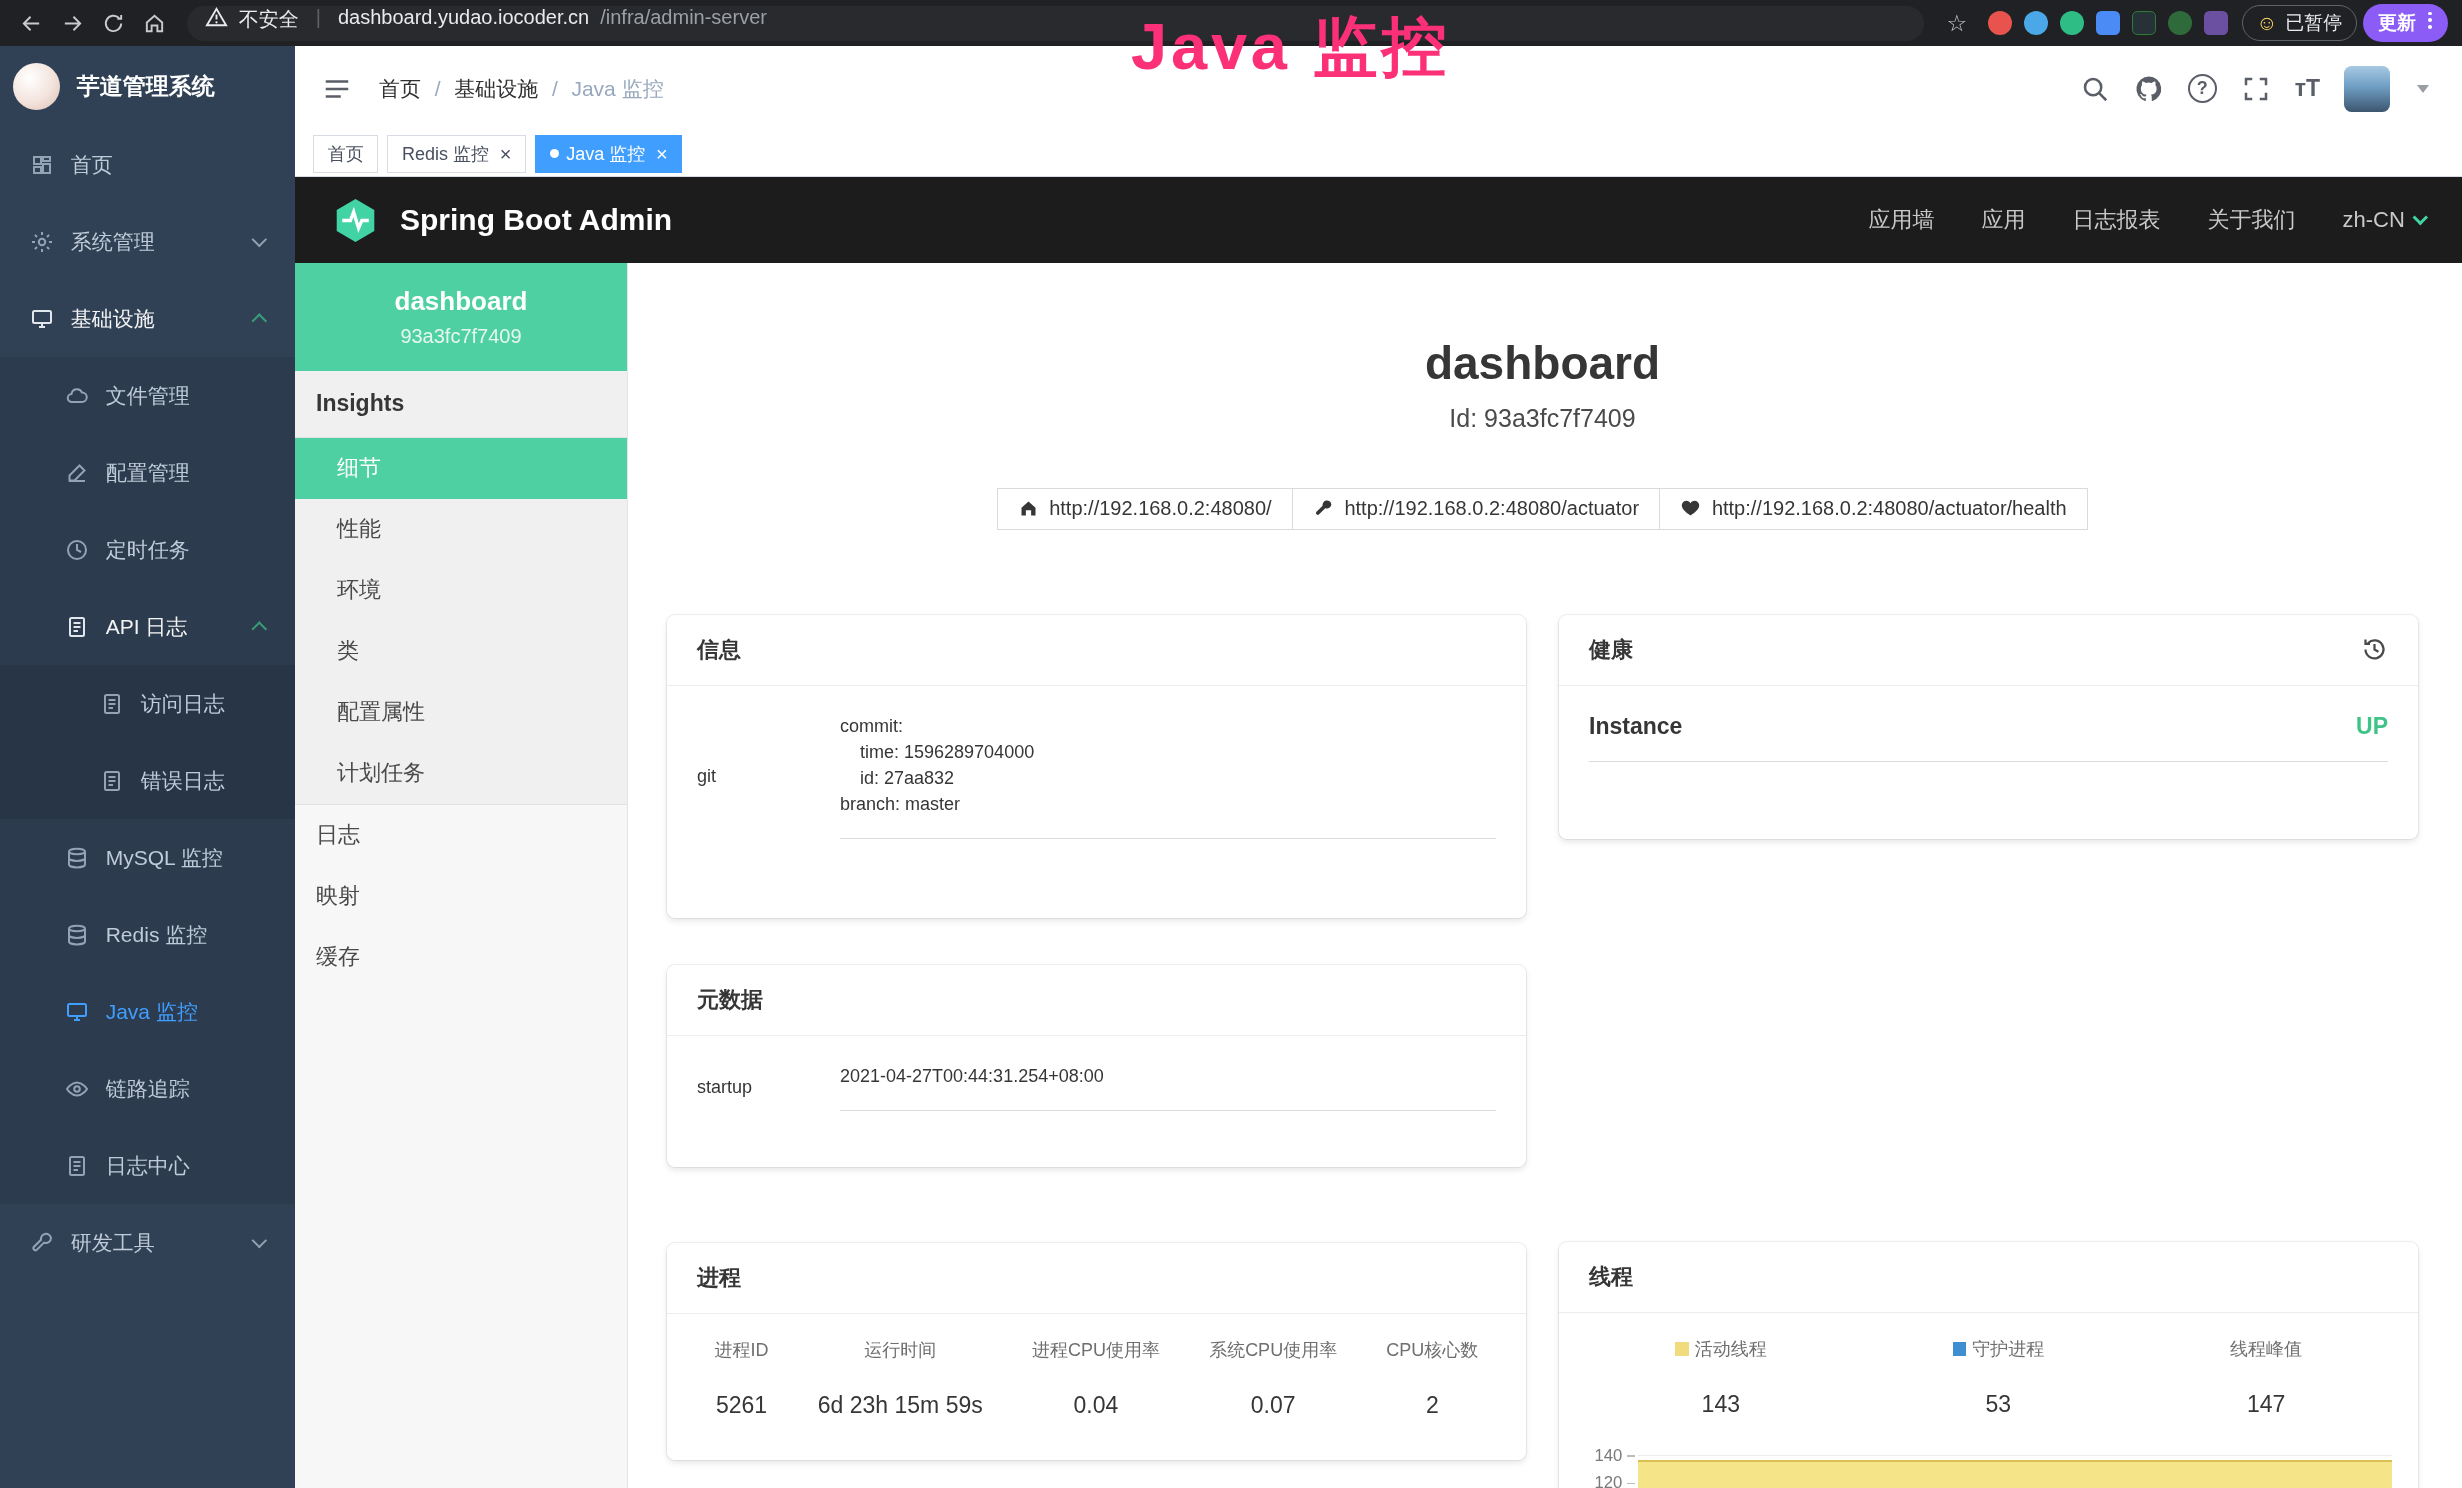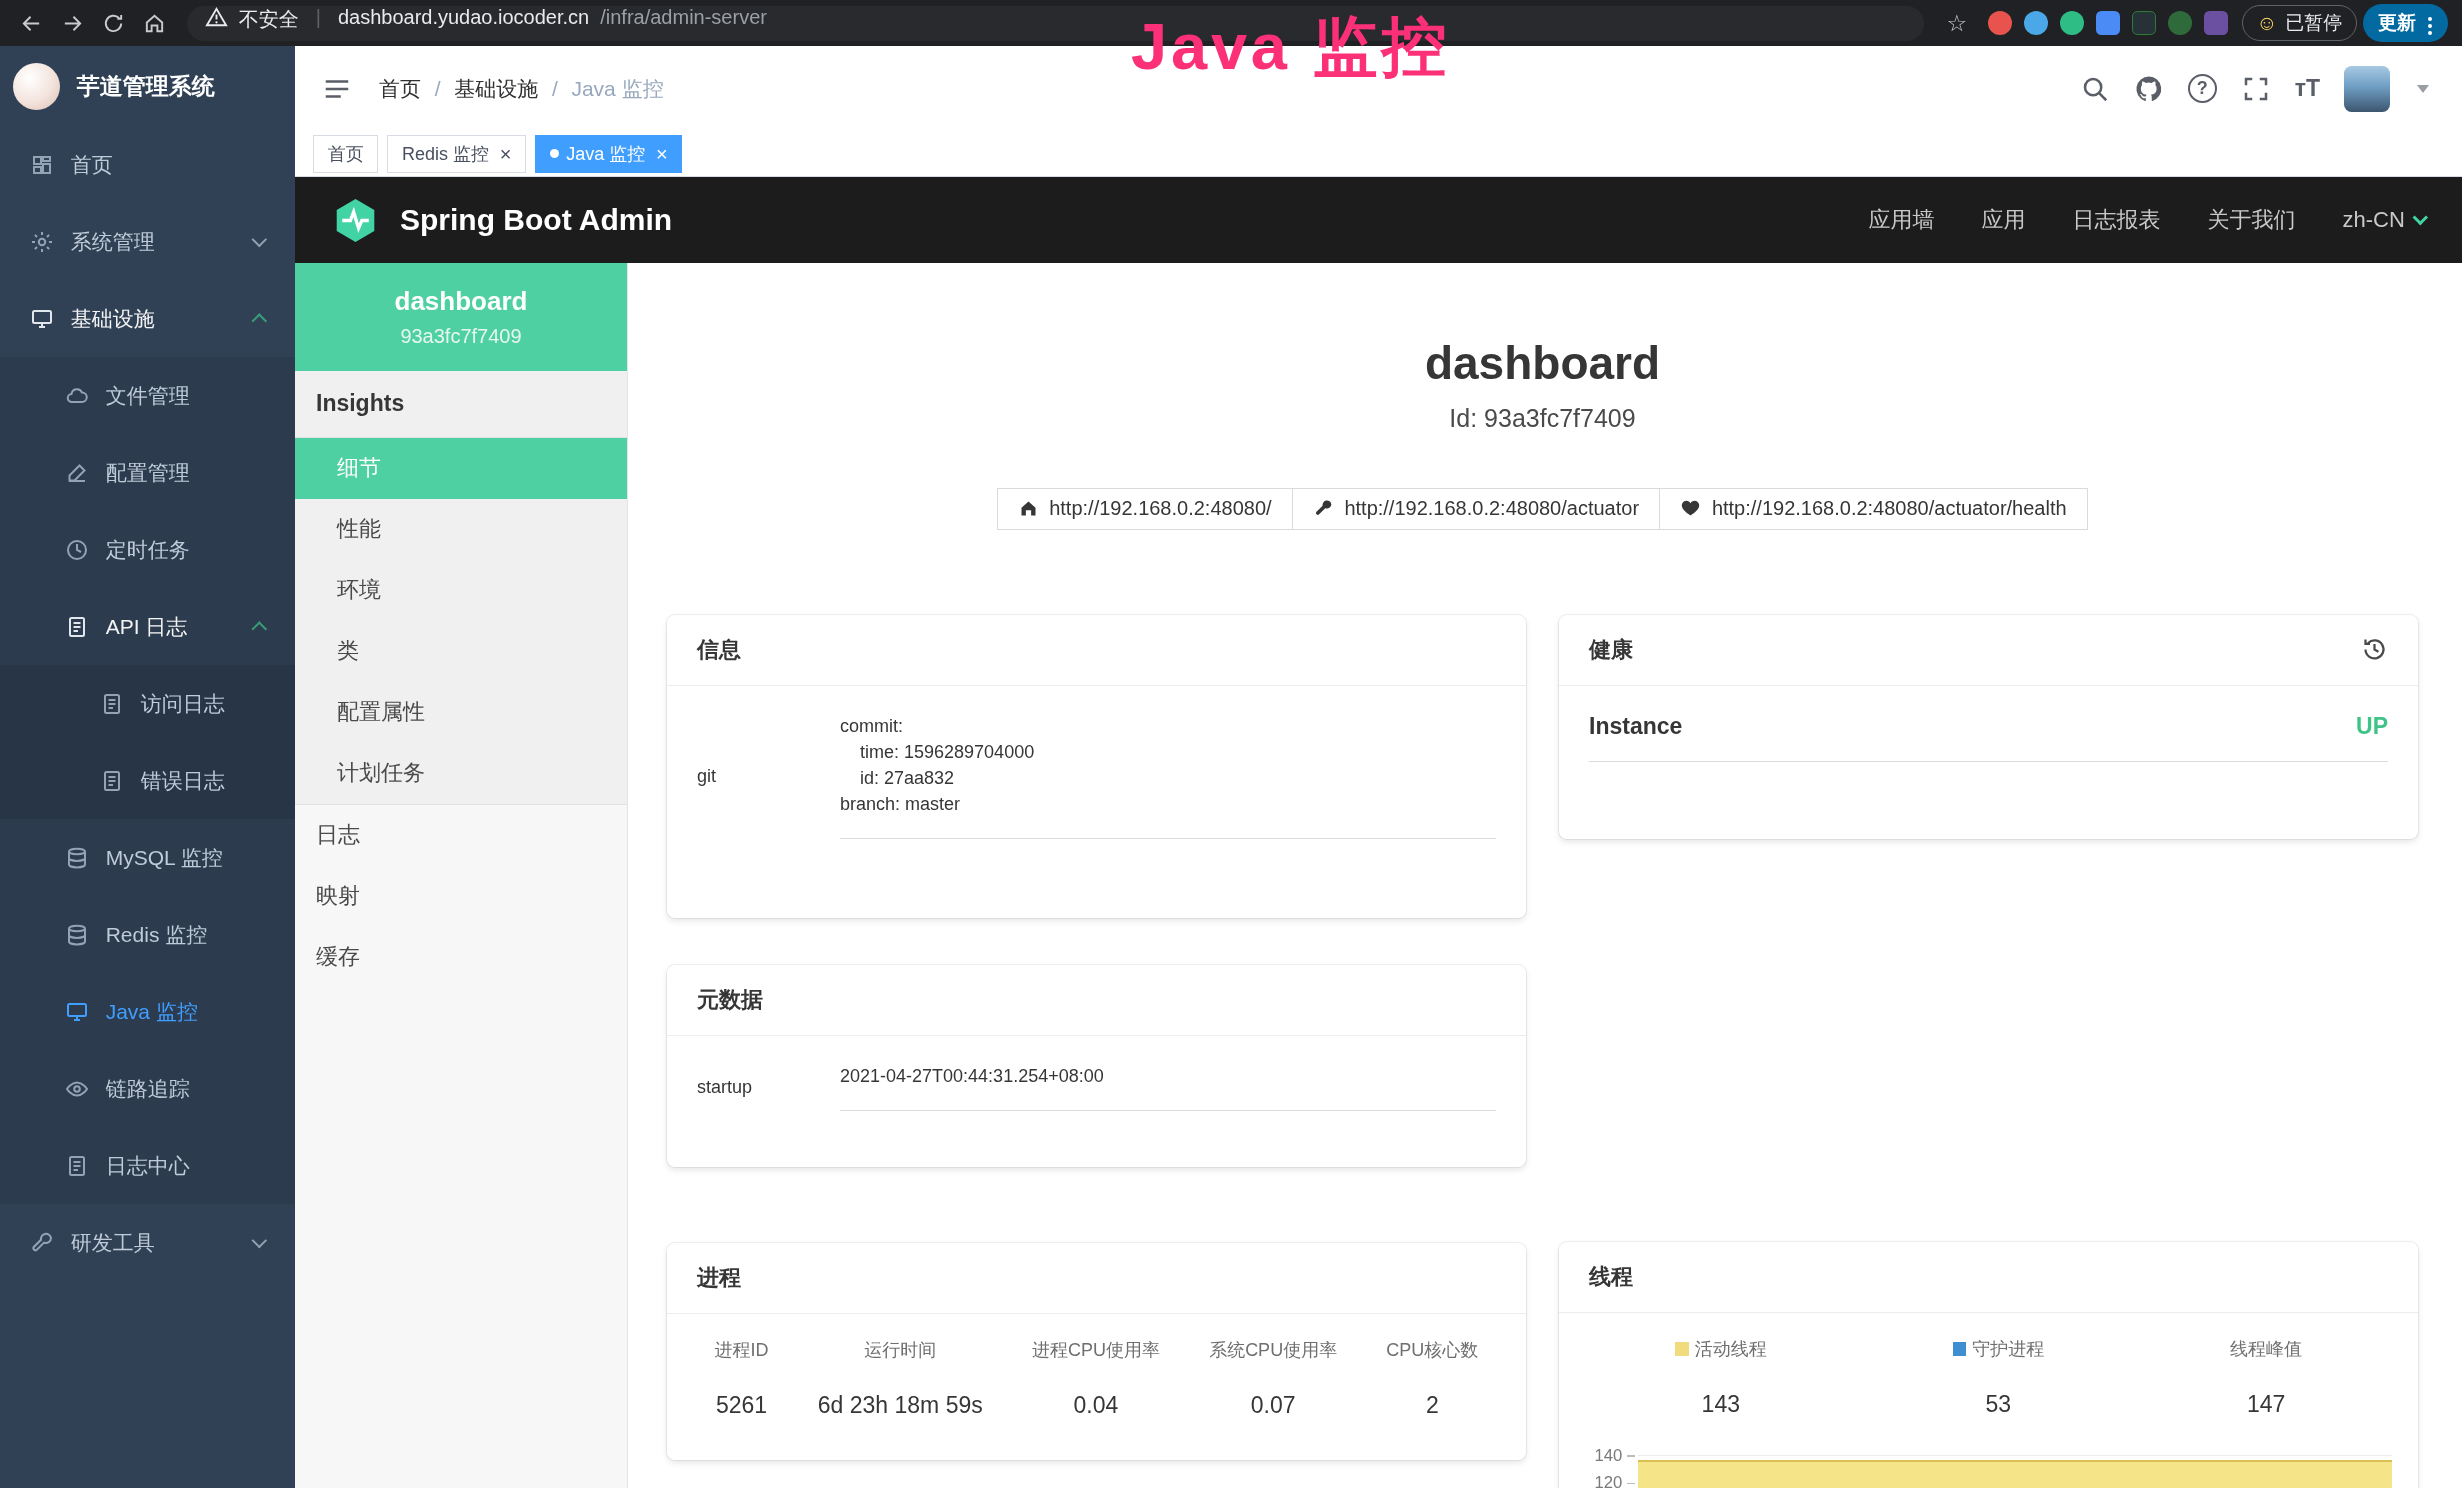--- a/index.html
+++ b/index.html
@@ -15,21 +15,21 @@
   .omnibox{flex:1;height:35px;margin:0 9px;display:flex;align-items:flex-start;gap:11px;padding:0 18px;border-radius:17.4px;background:#292a2d;color:#e8eaed;font-size:20px;min-width:0}
   .warnico{width:23px;height:23px;color:#e8eaed;flex-shrink:0}
   .omni-sep{color:#5f6368;margin:0 6px}
   .url-domain{color:#e8eaed;white-space:nowrap}
   .url-path{color:#9aa0a6;white-space:nowrap}
   .ext-row{display:flex;align-items:center;gap:12px;margin:0 7.6px}
   .extc{width:24px;height:24px;border-radius:50%;cursor:pointer;flex-shrink:0}
   .extc.sq{border-radius:5.3px}
   .paused-pill{display:flex;align-items:center;gap:7.6px;border:0.8px solid #5f6368;border-radius:758px;padding:3.8px 13.7px;color:#e8eaed;font-size:19px;white-space:nowrap;cursor:pointer}
   .smiley{color:#fdd663;font-size:21px}
-  .update-pill{display:flex;align-items:flex-end;gap:10.6px;background:#0369a1;border-radius:758px;padding:6px 15px;color:#fff;font-size:19px;font-weight:700;white-space:nowrap;cursor:pointer}
+  .update-pill{display:flex;align-items:flex-start;gap:10.6px;background:#8b5cf6;border-radius:758px;padding:6px 15px;color:#fff;font-size:19px;font-weight:700;white-space:nowrap;cursor:pointer}
   .vdots{display:flex;flex-direction:column;gap:3px;padding:1.5px}
   .vdots i{width:3.8px;height:3.8px;border-radius:50%;background:#fff}
 
   
   .annotation{position:absolute;left:1131px;top:3px;z-index:99;font-size:65px;font-weight:800;color:#fb3077;letter-spacing:3.8px;white-space:nowrap}
 
   
   .app{display:flex;height:1443px}
   .sidebar{width:295px;background:#304156;flex-shrink:0;display:flex;flex-direction:column;overflow:hidden}
   .logo-row{height:80px;display:flex;align-items:center;gap:16.7px;padding:0 13px;flex-shrink:0}
@@ -523,21 +523,21 @@
               <div class="card-h">
                 <span>进程</span>
               </div>
               <div class="stats">
                 <div class="stat">
                   <div class="sl">进程ID</div>
                   <div class="sv">5261</div>
                 </div>
                 <div class="stat">
                   <div class="sl">运行时间</div>
-                  <div class="sv">6d 23h 18m 59s</div>
+                  <div class="sv">6d 23h 15m 59s</div>
                 </div>
                 <div class="stat">
                   <div class="sl">进程CPU使用率</div>
                   <div class="sv">0.04</div>
                 </div>
                 <div class="stat">
                   <div class="sl">系统CPU使用率</div>
                   <div class="sv">0.07</div>
                 </div>
                 <div class="stat">

